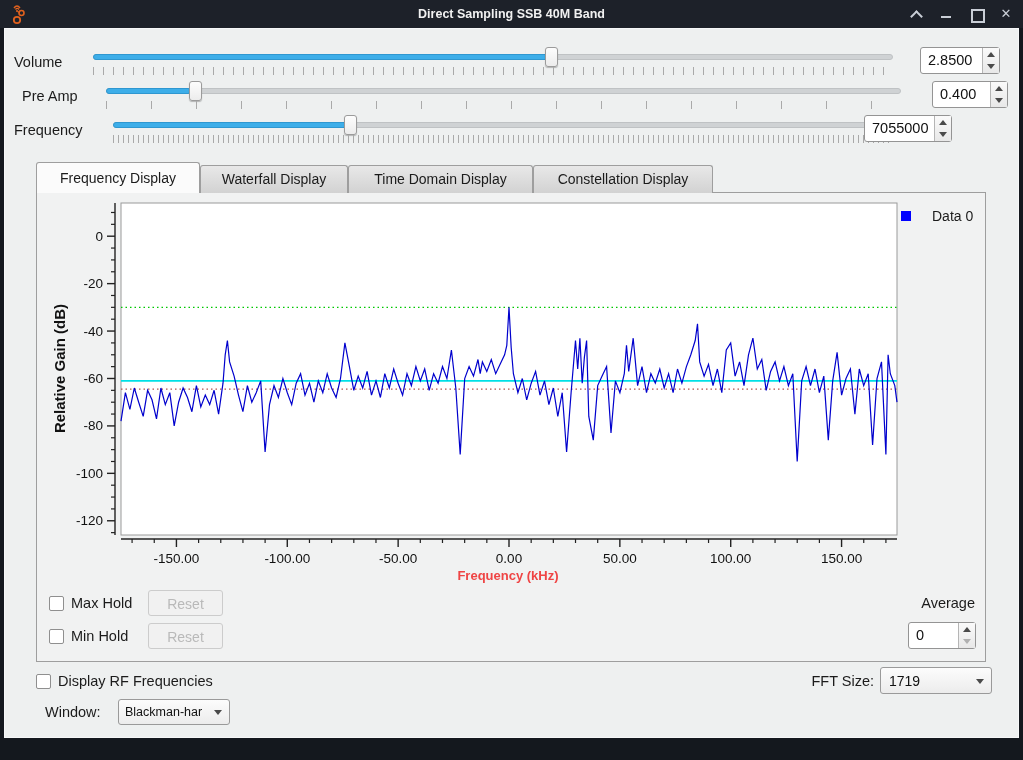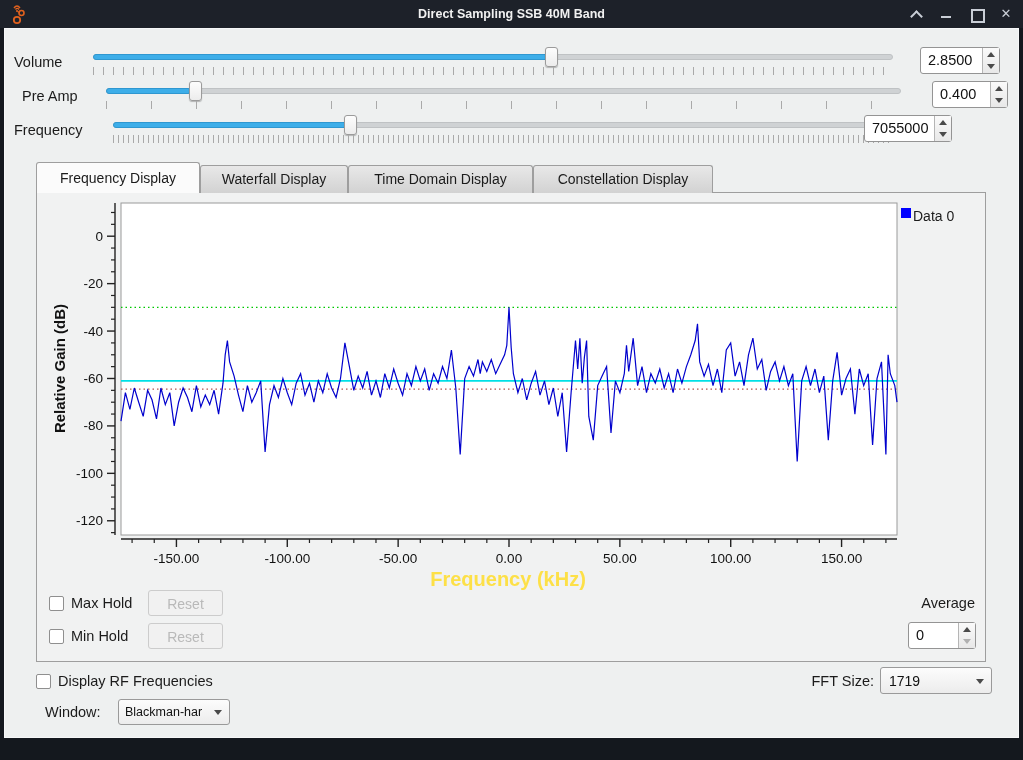--- a/index.html
+++ b/index.html
@@ -40,22 +40,22 @@
 
   
   .tabbar { position:absolute; left:36px; top:162px; height:31px; display:flex; align-items:flex-end; z-index:3; }
   .tab { font-size:14px; color:#1b1b1b; text-align:center; border:1px solid #9e9e9e; border-bottom:none; border-radius:3px 3px 0 0; background:linear-gradient(#e8e8e8,#d2d2d2); height:28px; padding-top:5px; }
   .tab.active { background:#fbfbfb; height:31px; padding-top:7px; z-index:4; }
   .tab-panel { position:absolute; left:36px; top:192px; width:950px; height:470px; background:#f1f2f2; border:1px solid #9e9e9e; z-index:2; }
 
   
   #plot-svg { position:absolute; left:37px; top:199px; z-index:3; }
   .ylabel-rot { position:absolute; left:-41px; top:360px; width:200px; text-align:center; transform:rotate(-90deg); font-weight:bold; font-size:15px; color:#111; z-index:4; }
-  .xlabel { position:absolute; left:358px; top:568px; width:300px; text-align:center; font-weight:bold; font-size:20px; color:#fde047; z-index:4; }
-  .legend { position:absolute; left:901px; top:208px; display:flex; gap:2px; z-index:4; }
+  .xlabel { position:absolute; left:358px; top:568px; width:300px; text-align:center; font-weight:bold; font-size:13px; color:#ef4444; z-index:4; }
+  .legend { position:absolute; left:901px; top:208px; display:flex; align-items:center; gap:21px; z-index:4; }
   .legend-swatch { width:10px; height:10px; }
   .legend-label { font-size:14px; color:#1b1b1b; }
 
   
   .checkbox { position:absolute; width:15px; height:15px; background:#fff; border:1px solid #8f8f8f; border-radius:2px; }
   .ctl-label { position:absolute; font-size:14.5px; color:#1b1b1b; }
   .btn-disabled { position:absolute; width:75px; height:26px; background:#f1f1f1; border:1px solid #cccccc; border-radius:3px; color:#b9b9b9; font-size:14px; text-align:center; padding-top:5px; }
   .avg-label { position:absolute; left:880px; top:595px; width:95px; text-align:right; font-size:14.5px; color:#1b1b1b; }
 
   

